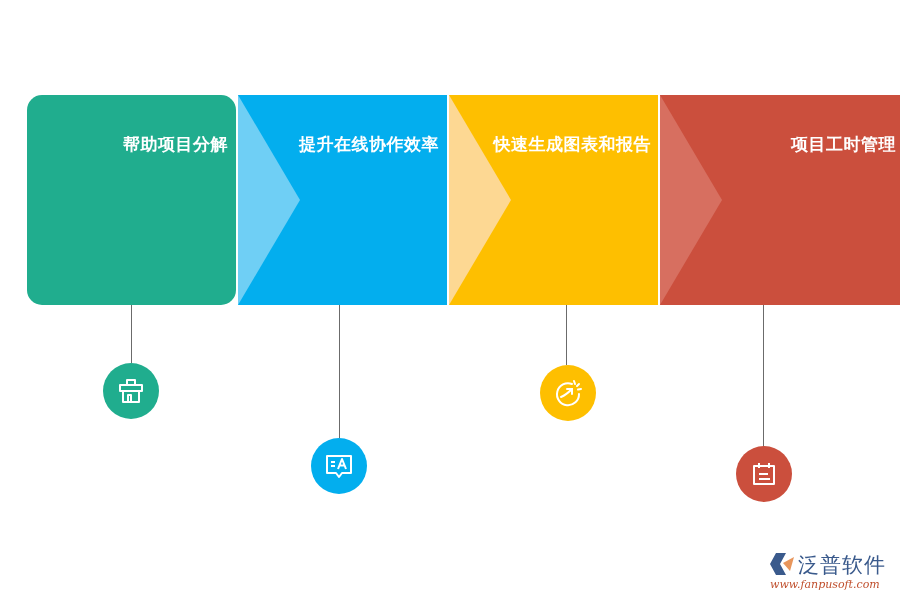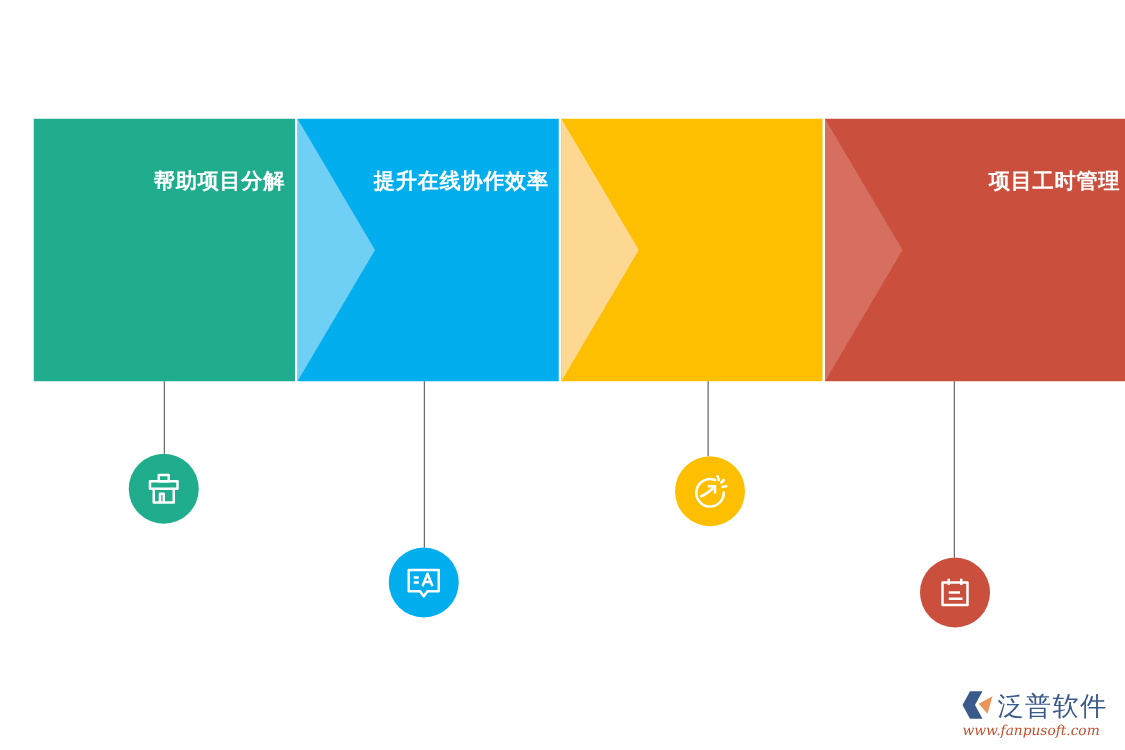--- a/index.html
+++ b/index.html
@@ -25,35 +25,36 @@
   }
   .logo .url {
     position: absolute; left: 4px; top: 27px; font-size: 11px; color: #c0502e;
     font-family: "DejaVu Serif", "Liberation Serif", serif;
     font-style: italic;
   }
 </style>
 </head>
 <body>
 
-<div class="panel" style="left:27px;width:209px;background:#20AD8E;">
+<div class="panel" style="left:27px;width:209px;background:#20AD8E;border-radius:15px;">
   <div class="title">帮助项目分解</div>
 </div>
 
 <div class="panel" style="left:238px;width:209px;background:#03AEEE;font-family:Liberation Mono, monospace;">
   <svg class="chev" viewBox="0 0 64 210">
     <polygon points="0,0 62,105 0,210" fill="#6FCFF5"></polygon>
   </svg>
   <div class="title">提升在线协作效率</div>
 </div>
 
 <div class="panel" style="left:449px;width:209px;background:#FEBF00;">
   <svg class="chev" viewBox="0 0 64 210">
     <polygon points="0,0 62,105 0,210" fill="#FDD893"></polygon>
   </svg>
+  <div class="title" style="right:7px;">快速生成图表和报告</div>
 </div>
 
 <div class="panel" style="left:660px;width:244px;background:#CB4F3D;text-align:right;">
   <svg class="chev" viewBox="0 0 64 210">
     <polygon points="0,0 62,105 0,210" fill="#D76F60"></polygon>
   </svg>
   <div class="title">项目工时管理</div>
 </div>
 
 <div class="connector" style="left:131px;top:305px;height:58px;"></div>

